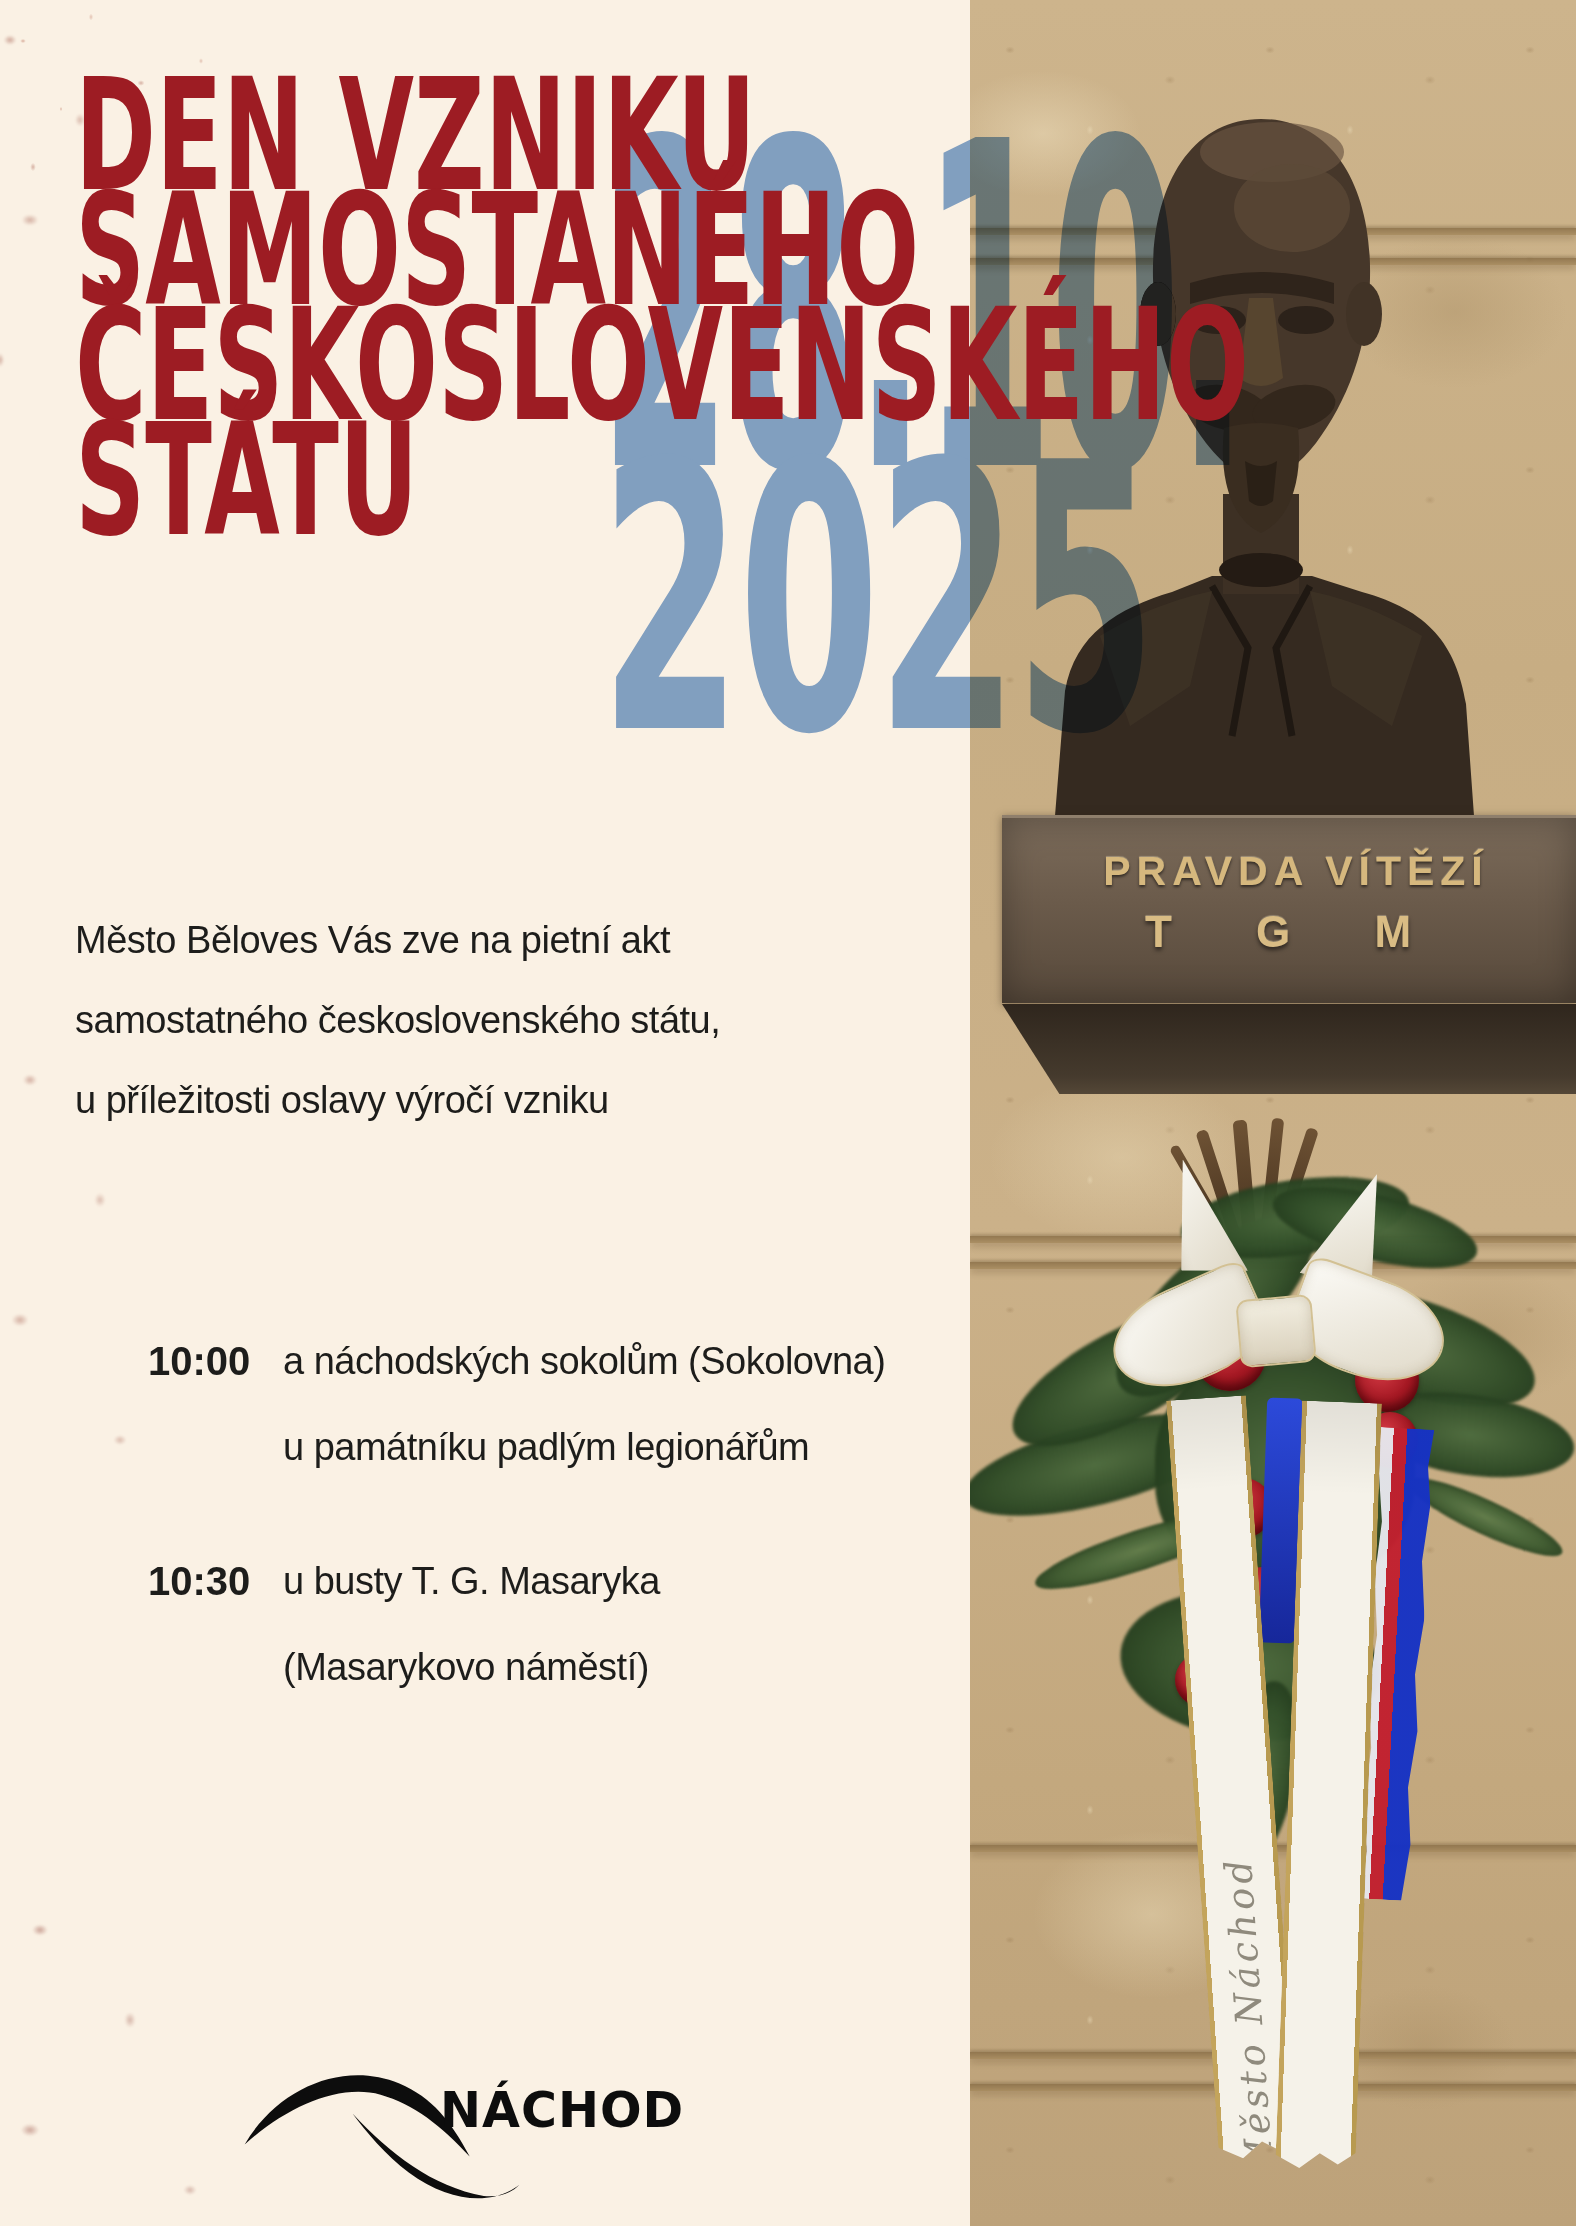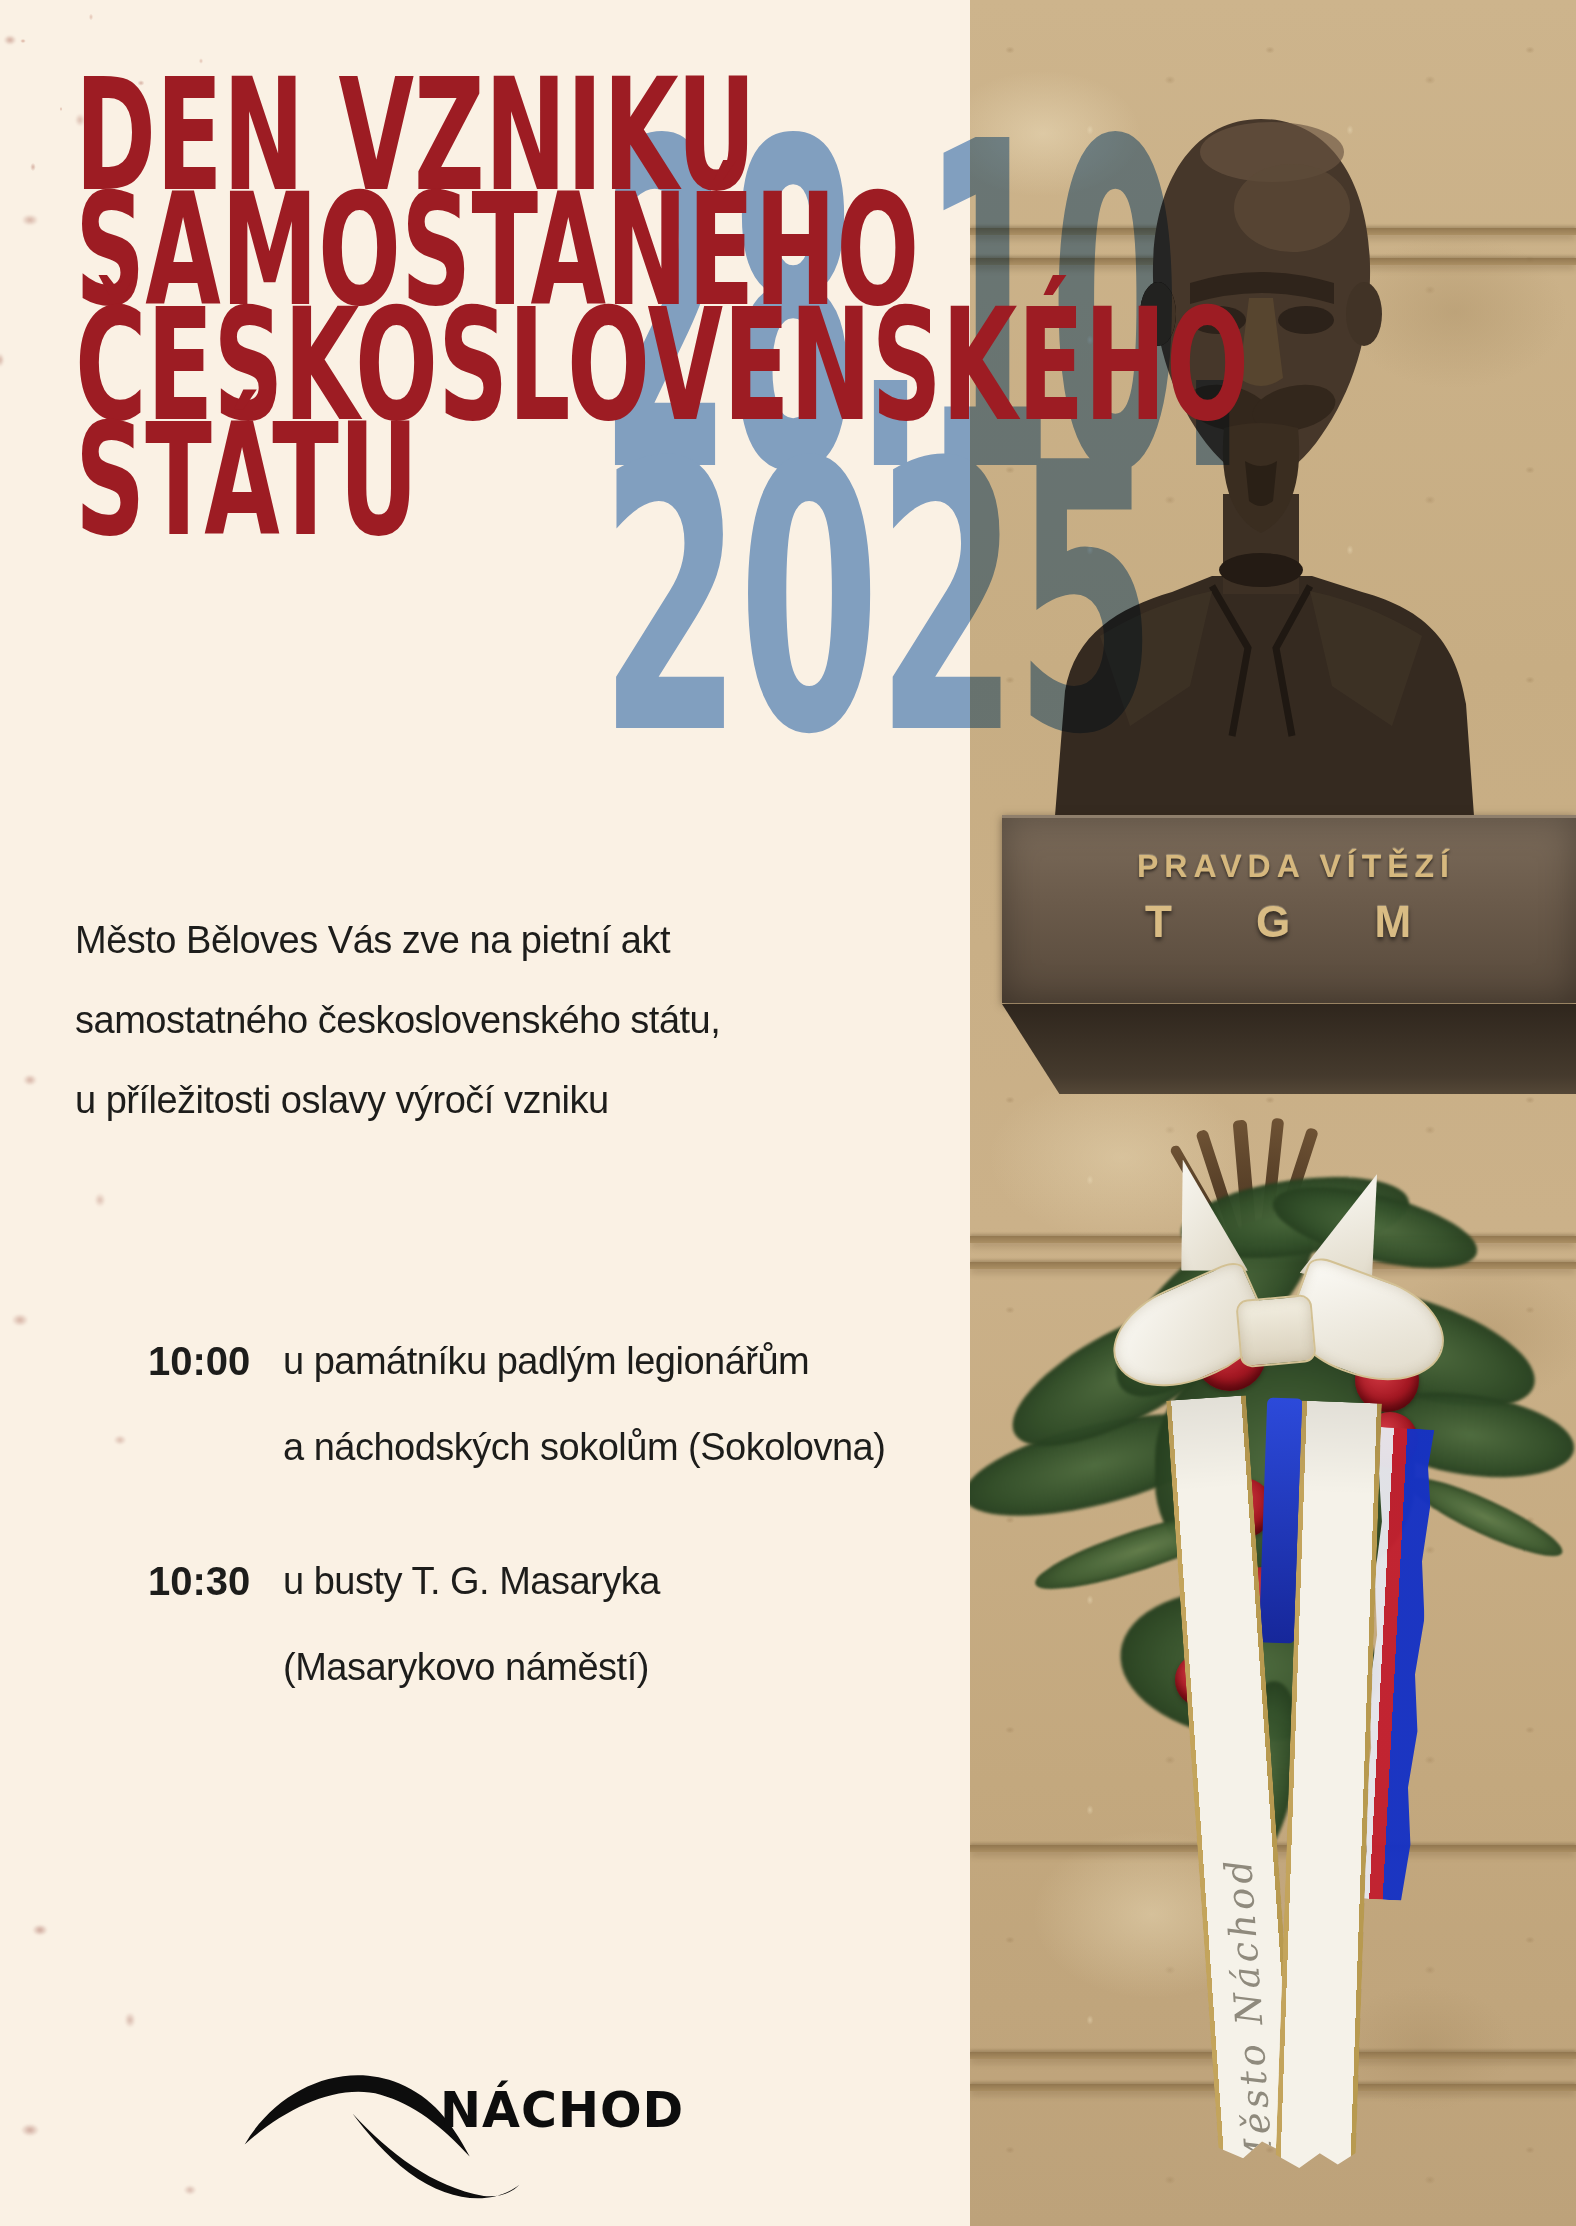--- a/index.html
+++ b/index.html
@@ -52,21 +52,21 @@
       radial-gradient(8px 6px at 200px 80px, rgba(150,120,80,.3), transparent 70%);
     background-size:auto,auto,auto,auto,auto,auto,260px 210px,260px 210px,260px 210px;}
   .groove{position:absolute;left:0;width:100%;height:7px;z-index:1;opacity:.85;
     background:linear-gradient(180deg,#8a6f48,#a68a5e);
     box-shadow:0 4px 7px rgba(120,95,60,.4), 0 -2px 3px rgba(95,74,46,.35);}
   .bust-svg{position:absolute;left:70px;top:46px;z-index:2;}
   .plaque{position:absolute;left:32px;top:815px;width:574px;height:188px;z-index:3;
     background:linear-gradient(180deg,#7b6b5a 0%,#6b5b4b 45%,#57493b 100%);
     border-top:3px solid #8f7f6c;box-shadow:inset 0 0 36px rgba(0,0,0,.3), 0 2px 8px rgba(50,38,24,.5);
     text-align:center;padding-left:14px;box-sizing:border-box;}
-  .plaque-line1{margin-top:30px;font-size:32px;font-weight:bold;letter-spacing:6px;color:#d6b87e;
+  .plaque-line1{margin-top:30px;font-size:41px;font-weight:bold;letter-spacing:6px;color:#d6b87e;
     text-shadow:0 2px 3px rgba(0,0,0,.55), 0 -1px 1px rgba(255,240,200,.35);}
   .plaque-line2{margin-top:12px;font-size:44px;font-weight:bold;letter-spacing:36px;color:#d9bc84;
     text-shadow:0 3px 4px rgba(0,0,0,.55), 0 -1px 1px rgba(255,240,200,.35);}
   .plaque-underside{position:absolute;left:32px;top:1004px;width:574px;height:90px;z-index:3;
     background:linear-gradient(180deg,#2f261d 0%,#453a2d 80%,#544737 100%);
     clip-path:polygon(0 0,100% 0,100% 100%,10% 100%);}
   .twig{position:absolute;z-index:3;border-radius:5px;background:linear-gradient(180deg,#6e5234,#45311e);}
   .branch{position:absolute;z-index:4;border-radius:50%;opacity:.97;filter:blur(1.5px);
     background:radial-gradient(closest-side,#4c6a3d,#33502a 70%,#274020);}
   .branch.spiky{background:radial-gradient(closest-side,#607c4a,#3f5c31 75%,#2e4724);filter:blur(1px);}
@@ -233,22 +233,22 @@
     <div class="invitation">
       <div>Město Běloves Vás zve na pietní akt</div>
       <div>samostatného československého státu,</div>
       <div>u příležitosti oslavy výročí vzniku</div>
     </div>
 
     <div class="schedule">
       <div class="schedule-entry">
         <div class="schedule-time">10:00</div>
         <div class="schedule-desc">
+          <div>a náchodských sokolům (Sokolovna)</div>
           <div>u památníku padlým legionářům</div>
-          <div>a náchodských sokolům (Sokolovna)</div>
         </div>
       </div>
       <div class="schedule-entry">
         <div class="schedule-time">10:30</div>
         <div class="schedule-desc">
           <div>u busty T. G. Masaryka</div>
           <div>(Masarykovo náměstí)</div>
         </div>
       </div>
     </div>

